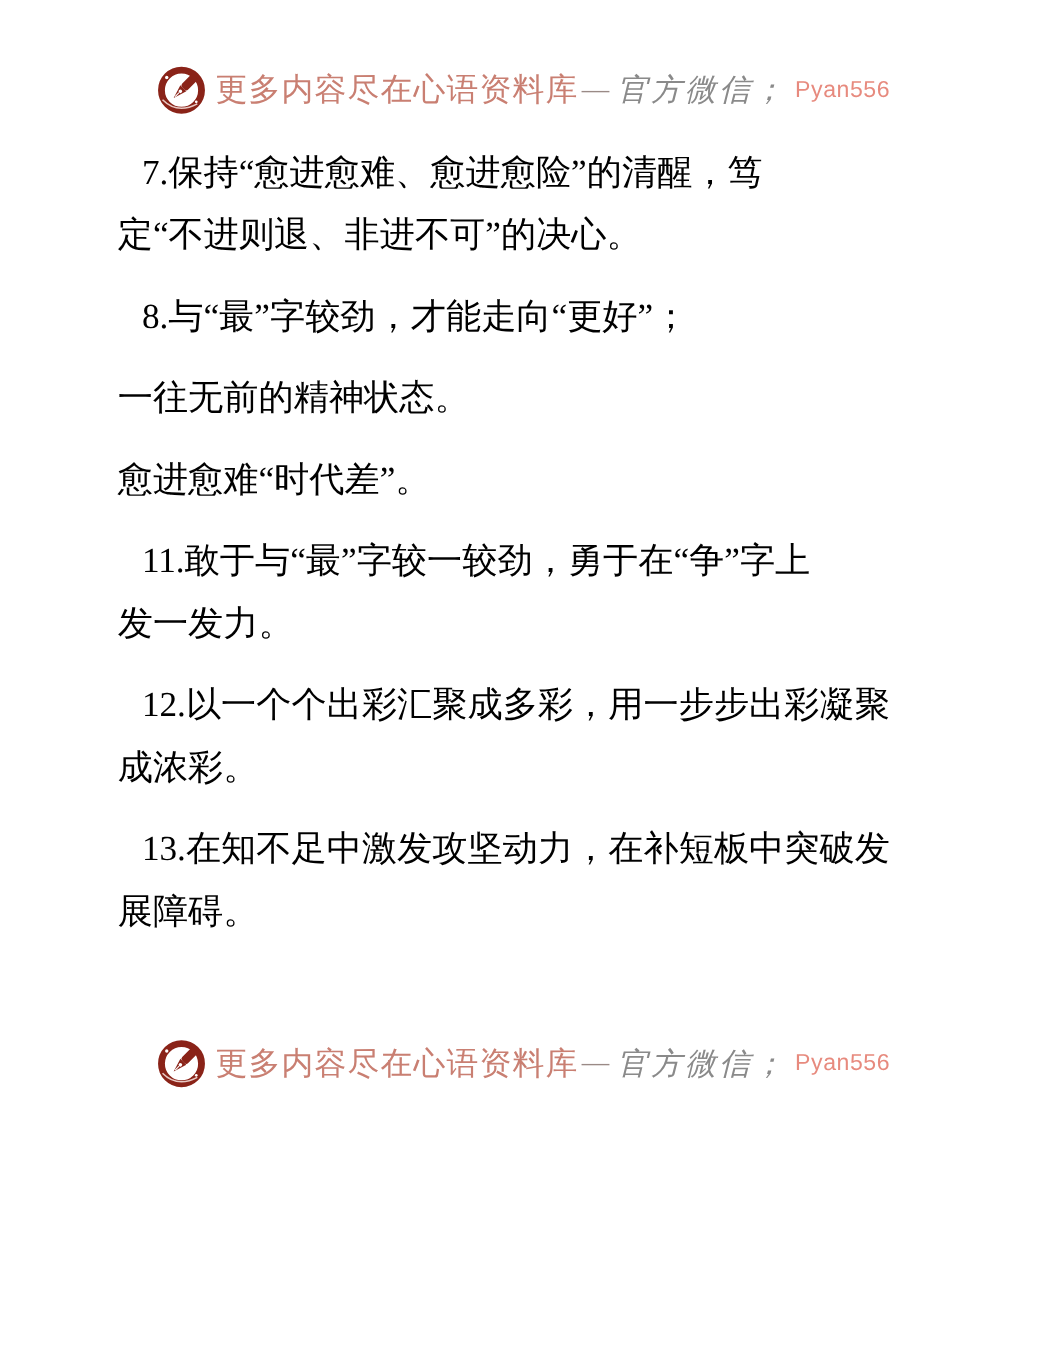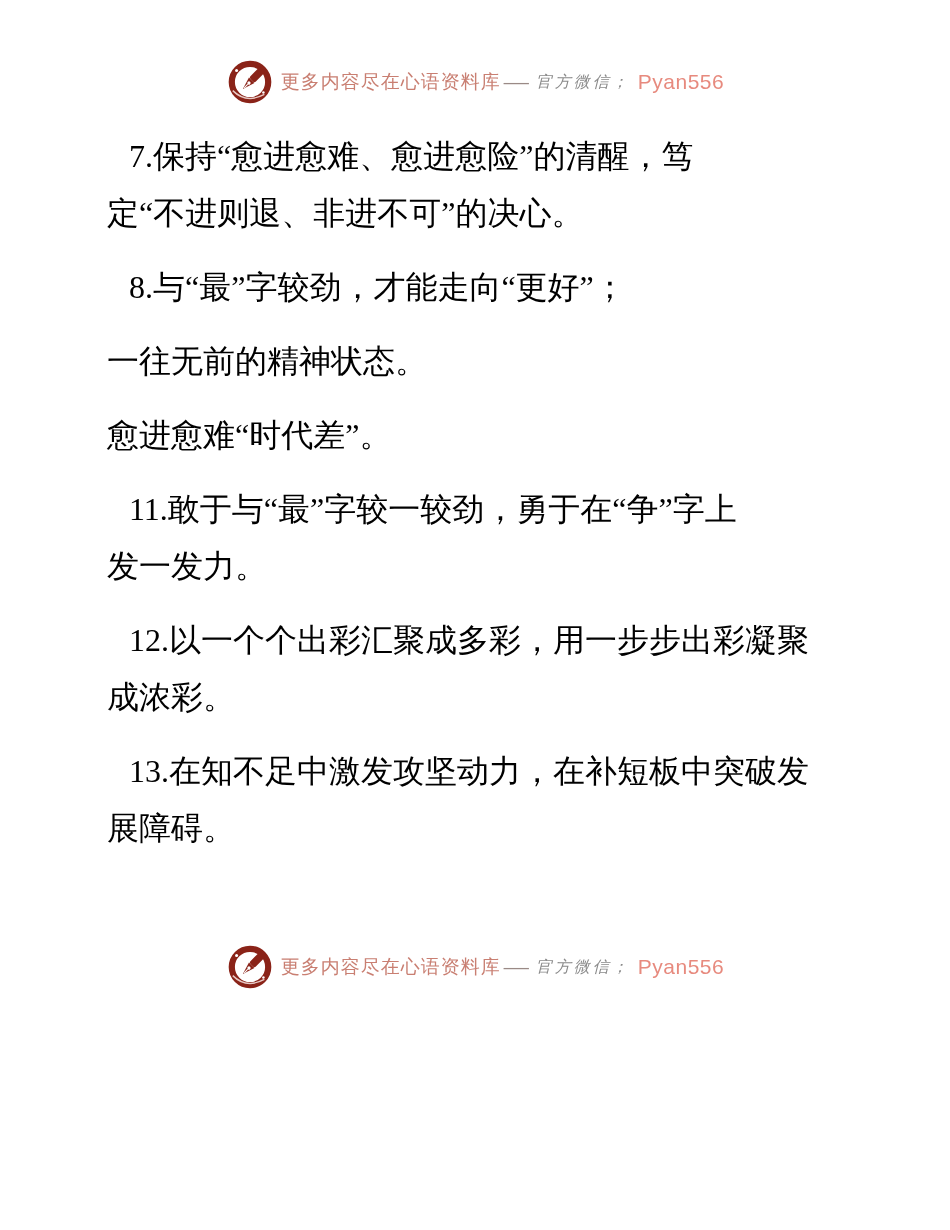--- a/index.html
+++ b/index.html
@@ -26,27 +26,27 @@
   .logo-wrap {
     width: 48px;
     height: 48px;
     flex: 0 0 auto;
     display: flex;
     align-items: center;
     justify-content: center;
   }
   .brand-text {
     color: #c97f72;
-    font-size: 19px;
+    font-size: 29px;
     letter-spacing: 1px;
     font-family: "Liberation Serif", "DejaVu Serif", serif;
   }
   .script-text {
     color: #8a8a8a;
-    font-size: 16px;
+    font-size: 28px;
     font-style: italic;
     letter-spacing: 3px;
     font-family: "DejaVu Serif", serif;
   }
   .dash-text {
     color: #9a8a86;
     font-size: 25px;
     margin-left: -4px;
   }
   .account-text {

